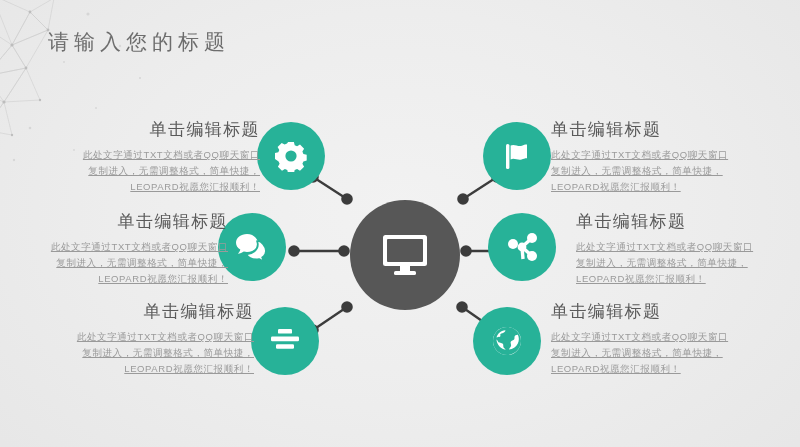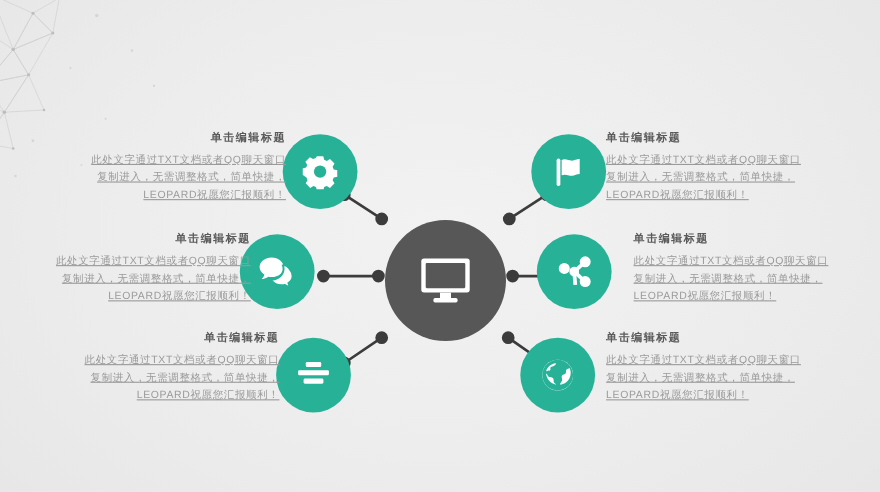--- a/index.html
+++ b/index.html
@@ -95,22 +95,22 @@
     width: 800px; height: 447px;
     pointer-events: none;
   }
 
   
   .block {
     position: absolute;
     width: 232px;
   }
   .block .bhead {
-    font-size: 10px;
-    font-weight: bold;
+    font-size: 17px;
+    font-weight: normal;
     color: #5a5a5a;
     letter-spacing: 1.4px;
     margin-bottom: 6px;
   }
   .block .bline {
     font-size: 9.5px;
     color: #9a9a9a;
     letter-spacing: .6px;
     line-height: 16px;
     white-space: nowrap;
@@ -165,20 +165,21 @@
       <circle cx="120" cy="46" r="1.2"></circle>
       <circle cx="64" cy="62" r="1"></circle>
       <circle cx="140" cy="78" r="1.1"></circle>
       <circle cx="30" cy="128" r="1.3"></circle>
       <circle cx="96" cy="108" r="1"></circle>
       <circle cx="14" cy="160" r="1.2"></circle>
       <circle cx="74" cy="150" r="0.9"></circle>
     </g>
   </svg>
 
+  <div id="title">请输入您的标题</div>
 
   <svg id="connectors">
     <g stroke="#3c3c3c" stroke-width="2.4" stroke-linecap="round" fill="#3c3c3c">
 
       <line x1="313" y1="177" x2="347" y2="199"></line>
       <circle cx="313" cy="177" r="4.6"></circle>
       <circle cx="347" cy="199" r="4.6"></circle>
 
       <line x1="497" y1="177" x2="463" y2="199"></line>
       <circle cx="497" cy="177" r="4.6"></circle>

